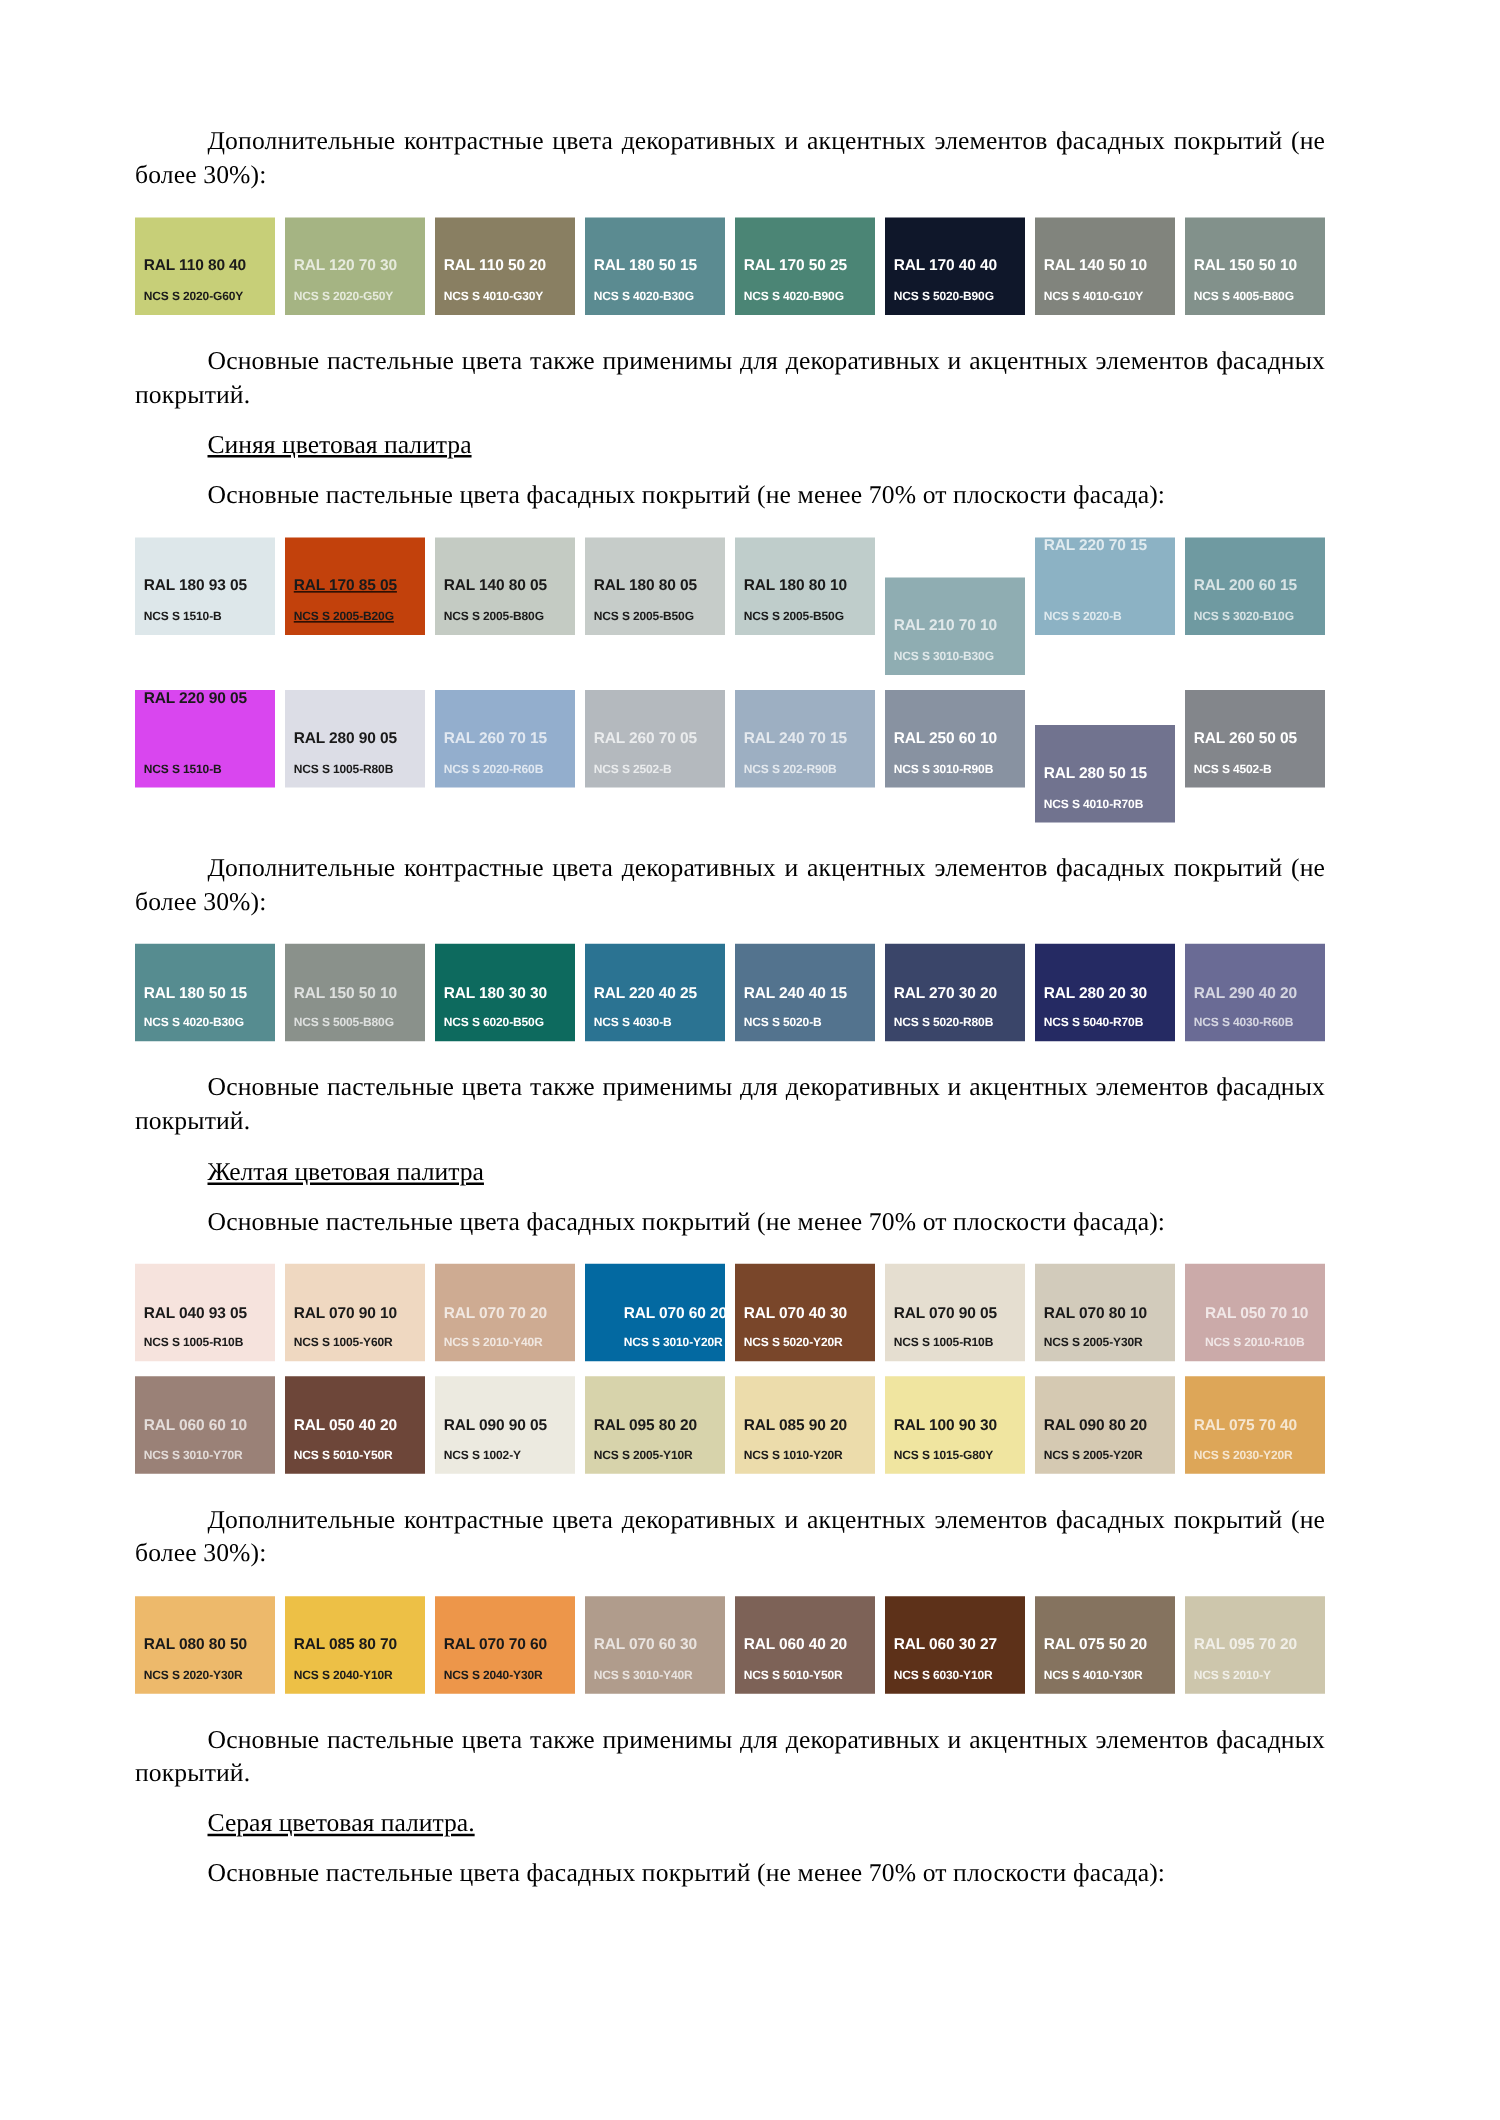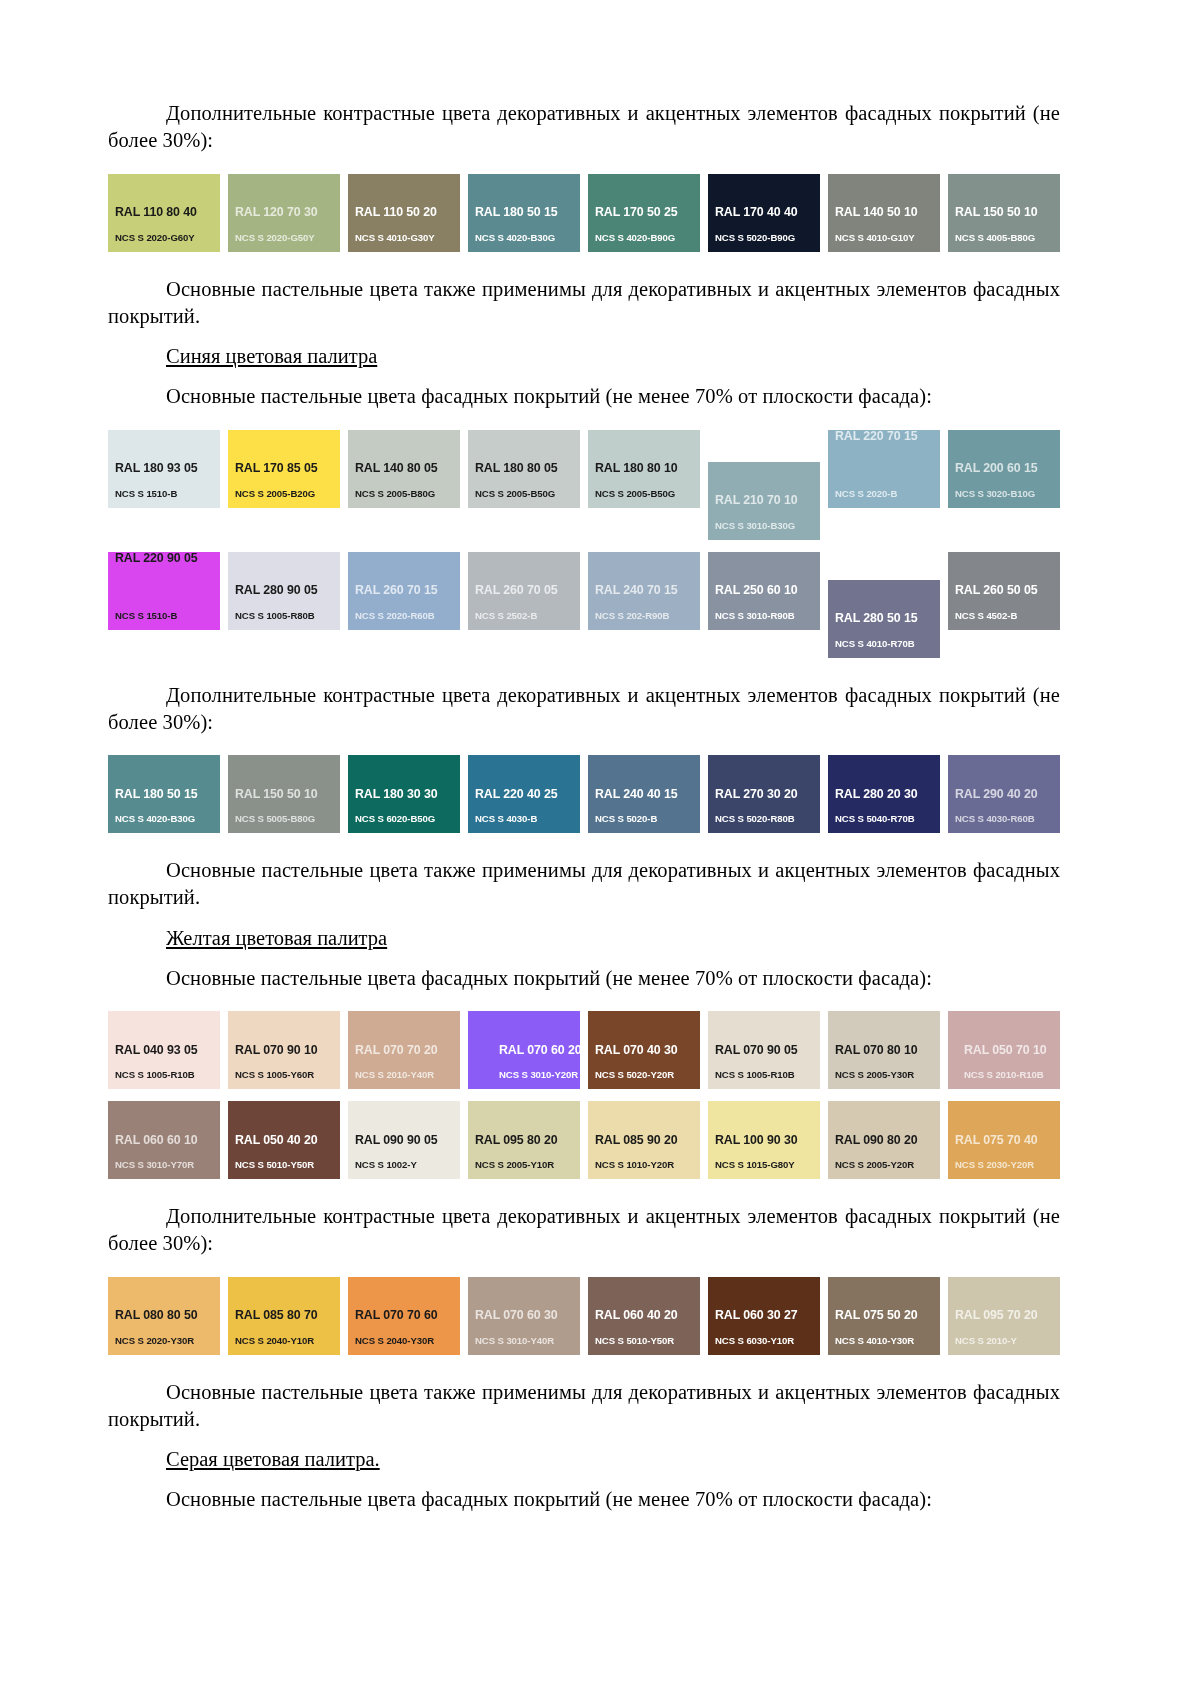--- a/index.html
+++ b/index.html
@@ -143,21 +143,21 @@
 
     <p class="body-text">Основные пастельные цвета фасадных покрытий (не менее 70% от плоскости фасада):</p>
 
     <div class="spacer-md"></div>
 
     <div class="swatch-row" id="row-blue-pastel-1">
         <div class="swatch light" style="background: rgb(221, 231, 234);">
           <div class="ral">RAL 180 93 05</div>
           <div class="ncs">NCS S 1510-B</div>
         </div>
-        <div class="swatch light" style="background: #fde047;">
+        <div class="swatch light" style="background: #c2410c; text-decoration: underline;">
           <div class="ral">RAL 170 85 05</div>
           <div class="ncs">NCS S 2005-B20G</div>
         </div>
         <div class="swatch light" style="background: rgb(196, 203, 195);">
           <div class="ral">RAL 140 80 05</div>
           <div class="ncs">NCS S 2005-B80G</div>
         </div>
         <div class="swatch light" style="background: rgb(198, 204, 201);">
           <div class="ral">RAL 180 80 05</div>
           <div class="ncs">NCS S 2005-B50G</div>
@@ -276,21 +276,21 @@
           <div class="ncs">NCS S 1005-R10B</div>
         </div>
         <div class="swatch light" style="background: rgb(239, 216, 193);">
           <div class="ral">RAL 070 90 10</div>
           <div class="ncs">NCS S 1005-Y60R</div>
         </div>
         <div class="swatch faint" style="background: rgb(206, 171, 146);">
           <div class="ral">RAL 070 70 20</div>
           <div class="ncs">NCS S 2010-Y40R</div>
         </div>
-        <div class="swatch dark" style="background: #8b5cf6; padding-left: 31px;">
+        <div class="swatch dark" style="background: #0369a1; padding-left: 31px;">
           <div class="ral">RAL 070 60 20</div>
           <div class="ncs">NCS S 3010-Y20R</div>
         </div>
         <div class="swatch dark" style="background: rgb(121, 70, 42);">
           <div class="ral">RAL 070 40 30</div>
           <div class="ncs">NCS S 5020-Y20R</div>
         </div>
         <div class="swatch light" style="background: rgb(229, 222, 208);">
           <div class="ral">RAL 070 90 05</div>
           <div class="ncs">NCS S 1005-R10B</div>

